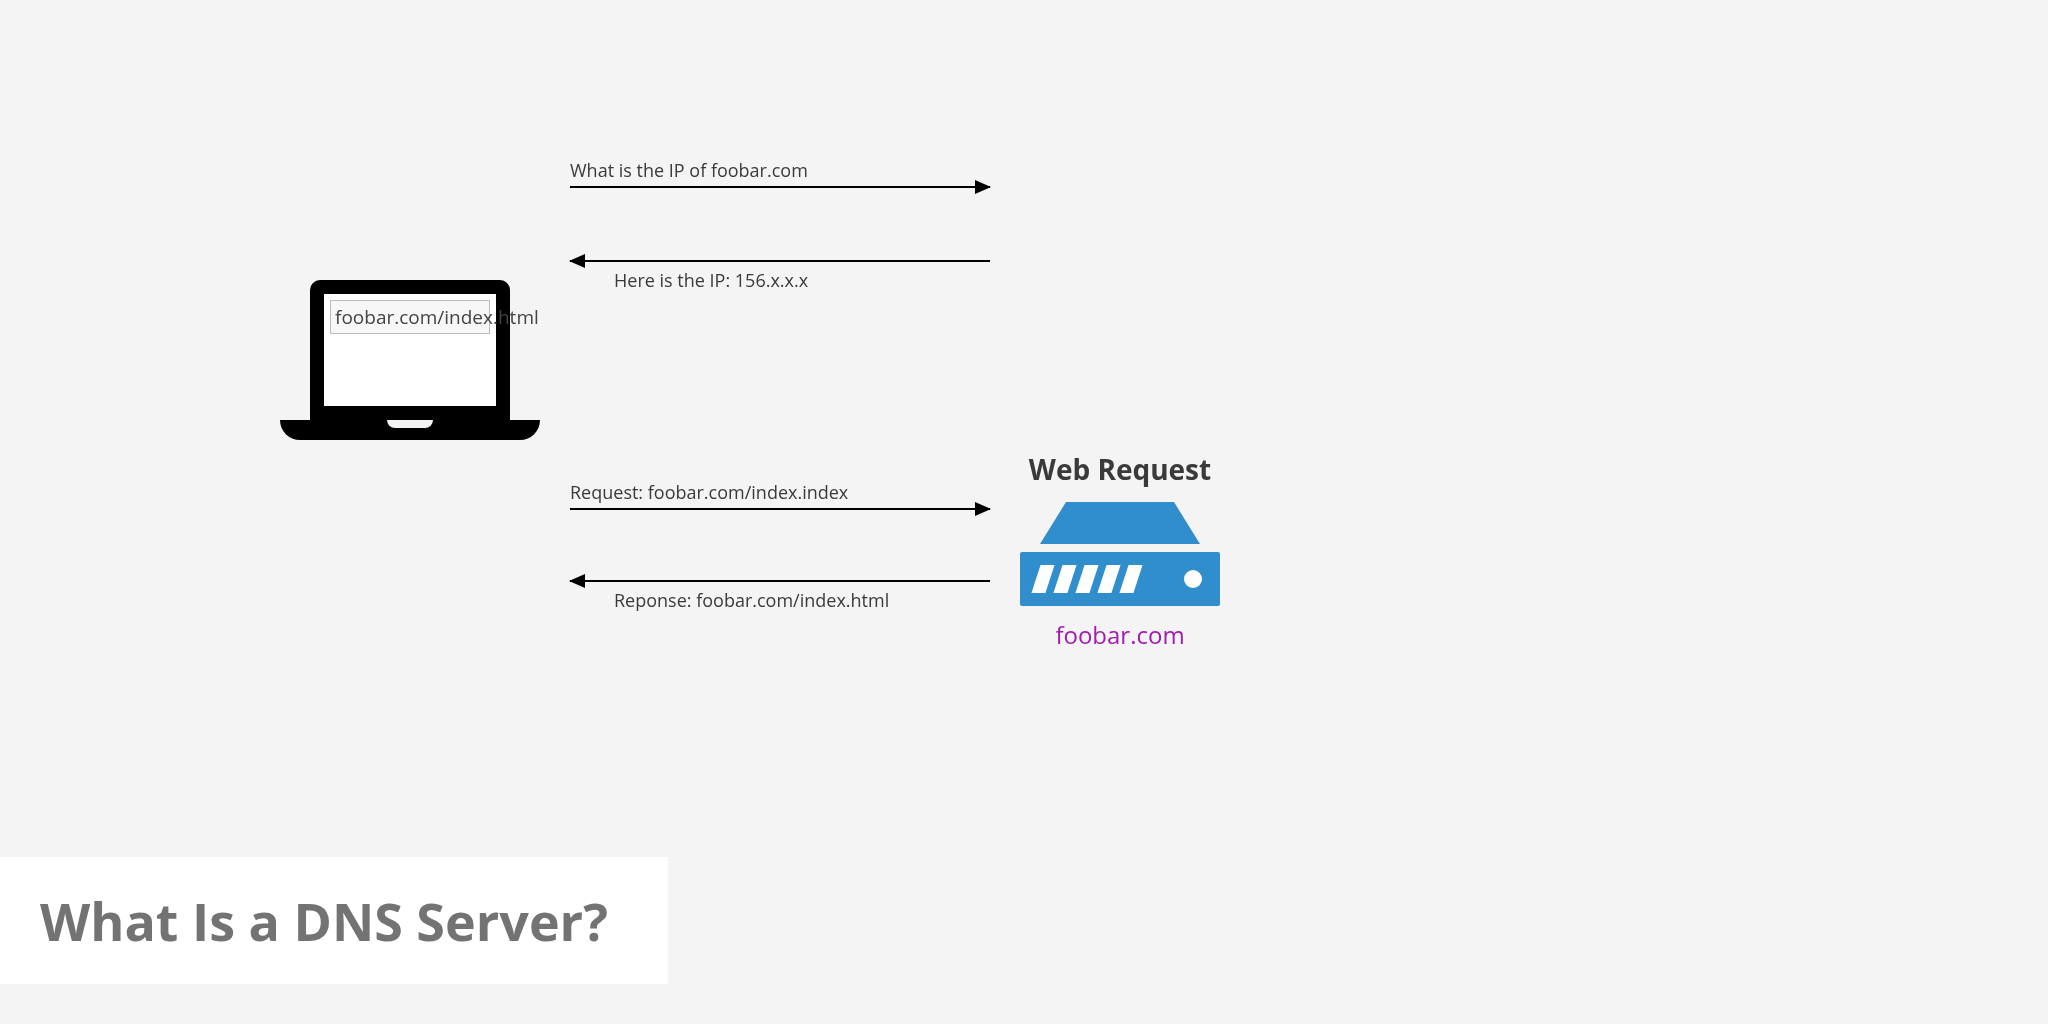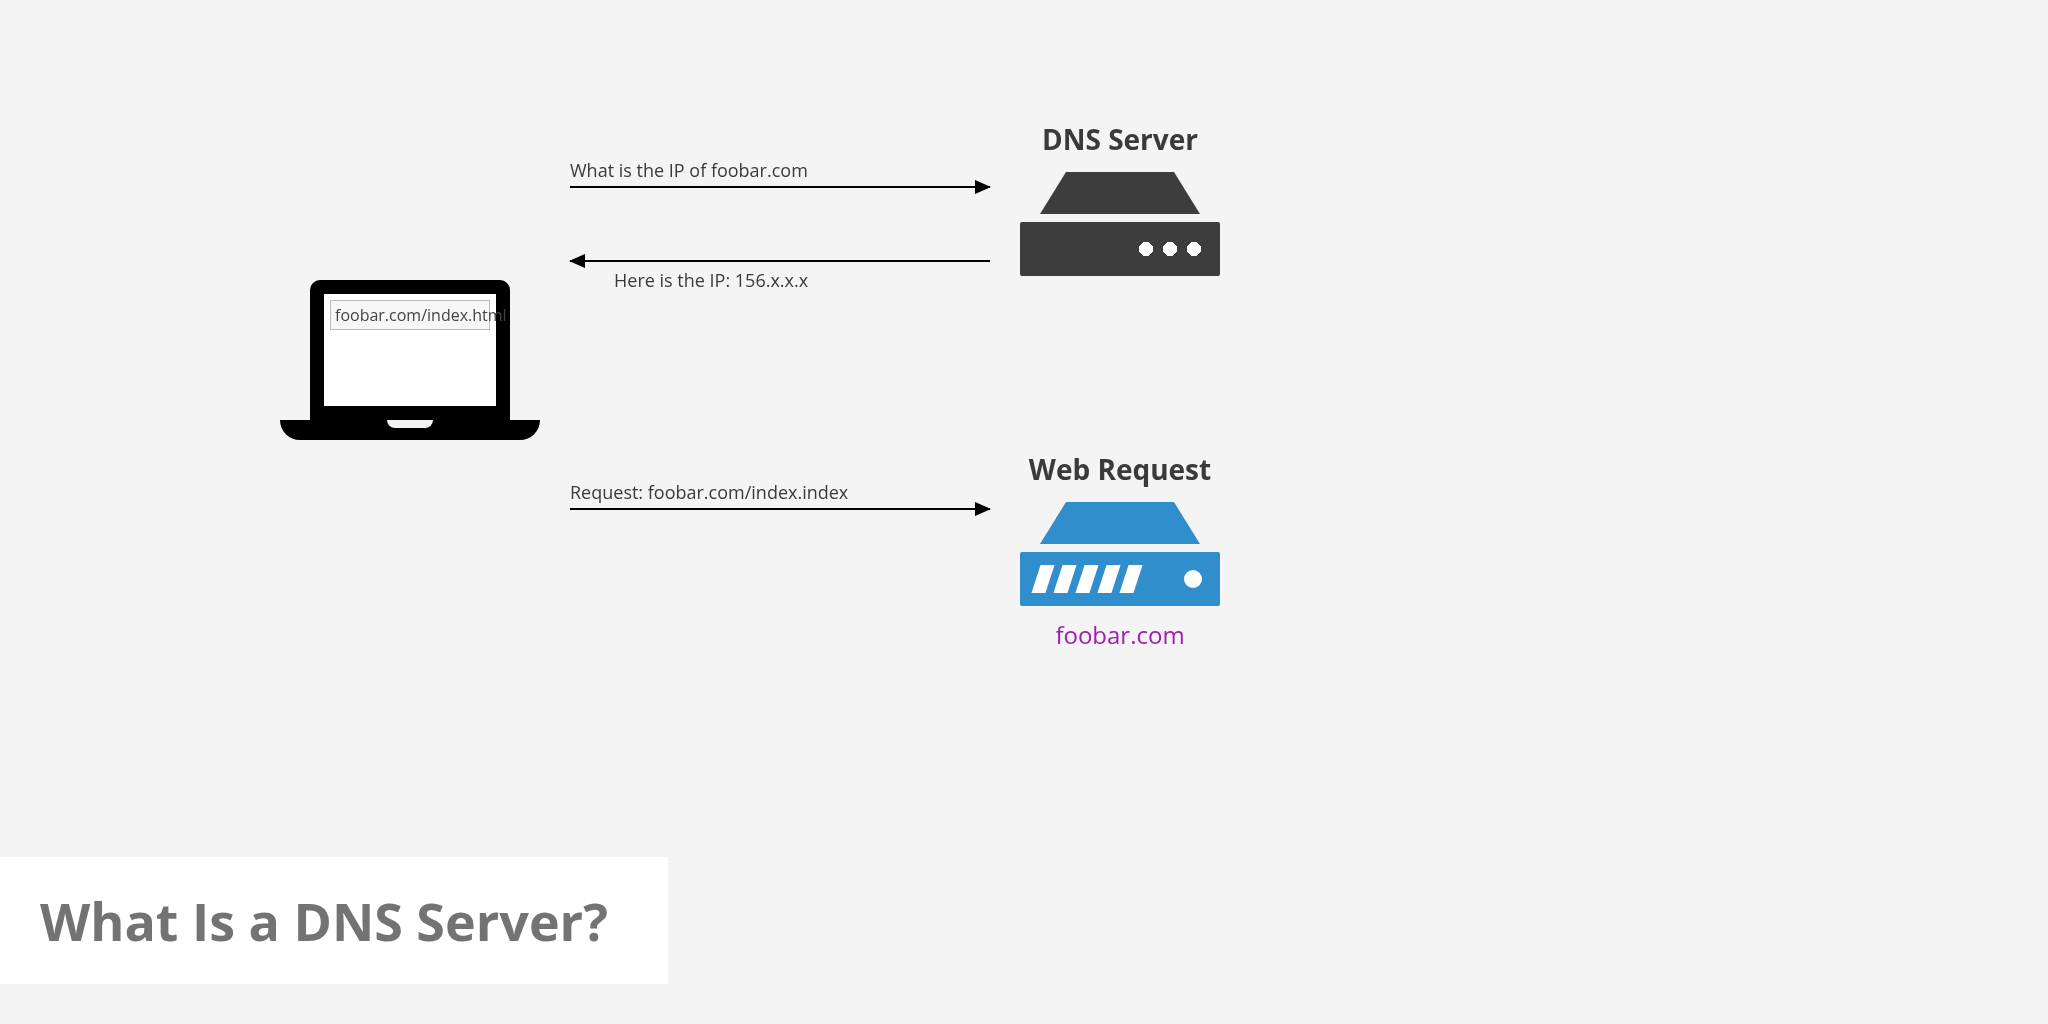--- a/index.html
+++ b/index.html
@@ -31,21 +31,21 @@
     margin: 0 auto;
     position: relative;
   }
   .laptop-url {
     position: absolute;
     top: 6px;
     left: 6px;
     right: 6px;
     border: 1px solid #bbb;
     background: #f7f7f7;
-    font-size: 16px;
+    font-size: 19px;
     color: #444;
     padding: 3px 4px;
     white-space: nowrap;
   }
   .laptop-base {
     width: 260px;
     height: 20px;
     background: #000;
     border-radius: 0 0 28px 28px;
     position: relative;
@@ -194,25 +194,20 @@
 
   <div class="laptop">
     <div class="laptop-screen">
       <div class="laptop-url">foobar.com/index.html</div>
     </div>
     <div class="laptop-base">
       <div class="laptop-notch"></div>
     </div>
   </div>
 
-  <div class="server dns">
-    <div class="server-label">DNS Server</div>
-    <div class="server-top"></div>
-    <div class="server-body"></div>
-  </div>
 
   <div class="server web">
     <div class="server-label">Web Request</div>
     <div class="server-top"></div>
     <div class="server-body">
       <div class="slots">
           <span></span>
           <span></span>
           <span></span>
           <span></span>
@@ -231,18 +226,22 @@
   <div class="arrow-block a2">
     <div class="arrow left"></div>
     <div class="arrow-label below">Here is the IP: 156.x.x.x</div>
   </div>
 
   <div class="arrow-block a3">
     <div class="arrow-label">Request: foobar.com/index.index</div>
     <div class="arrow right"></div>
   </div>
 
+  <div class="arrow-block a4">
+    <div class="arrow left"></div>
+    <div class="arrow-label below">Reponse: foobar.com/index.html</div>
+  </div>
 
   <div class="title-bar">
     <h1>What Is a DNS Server?</h1>
   </div>
 
 </div>
 
 </body></html>

